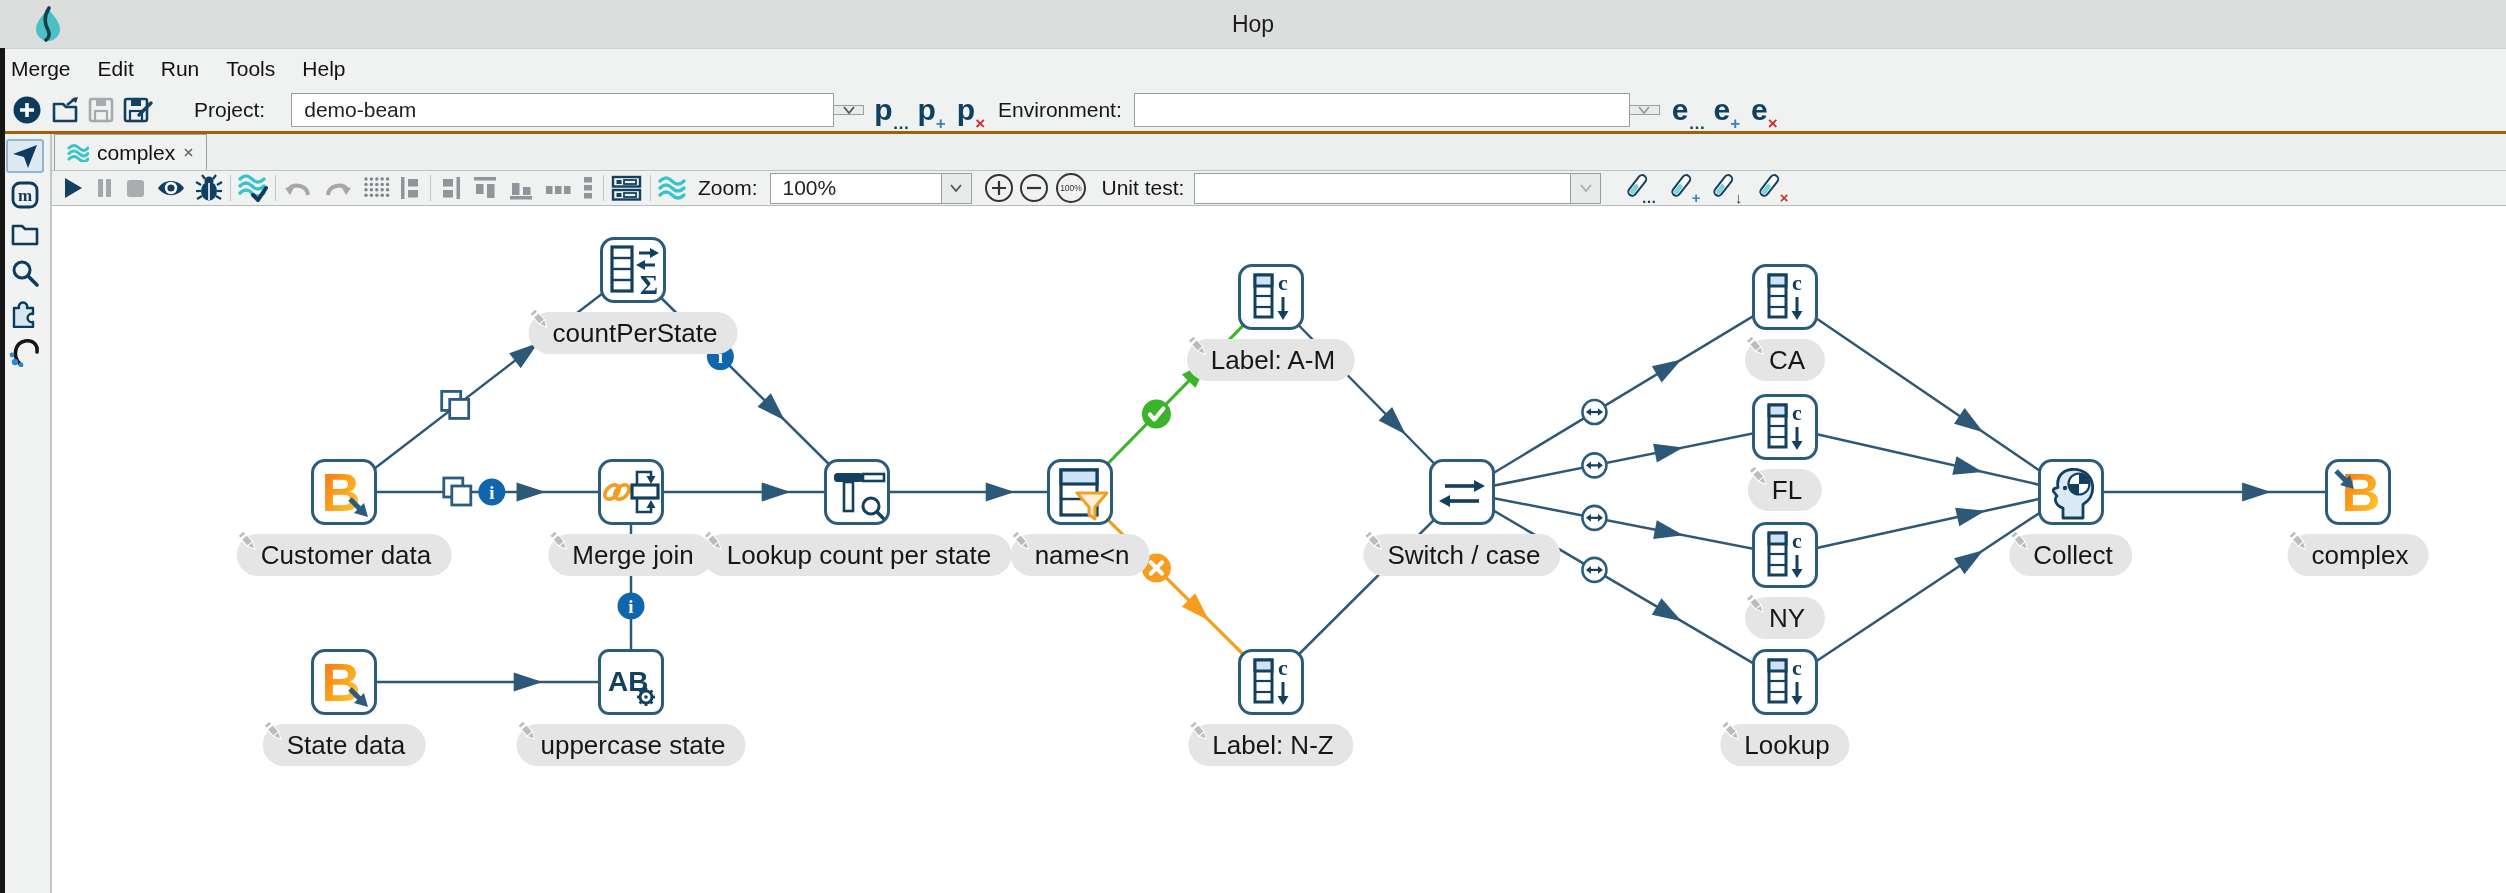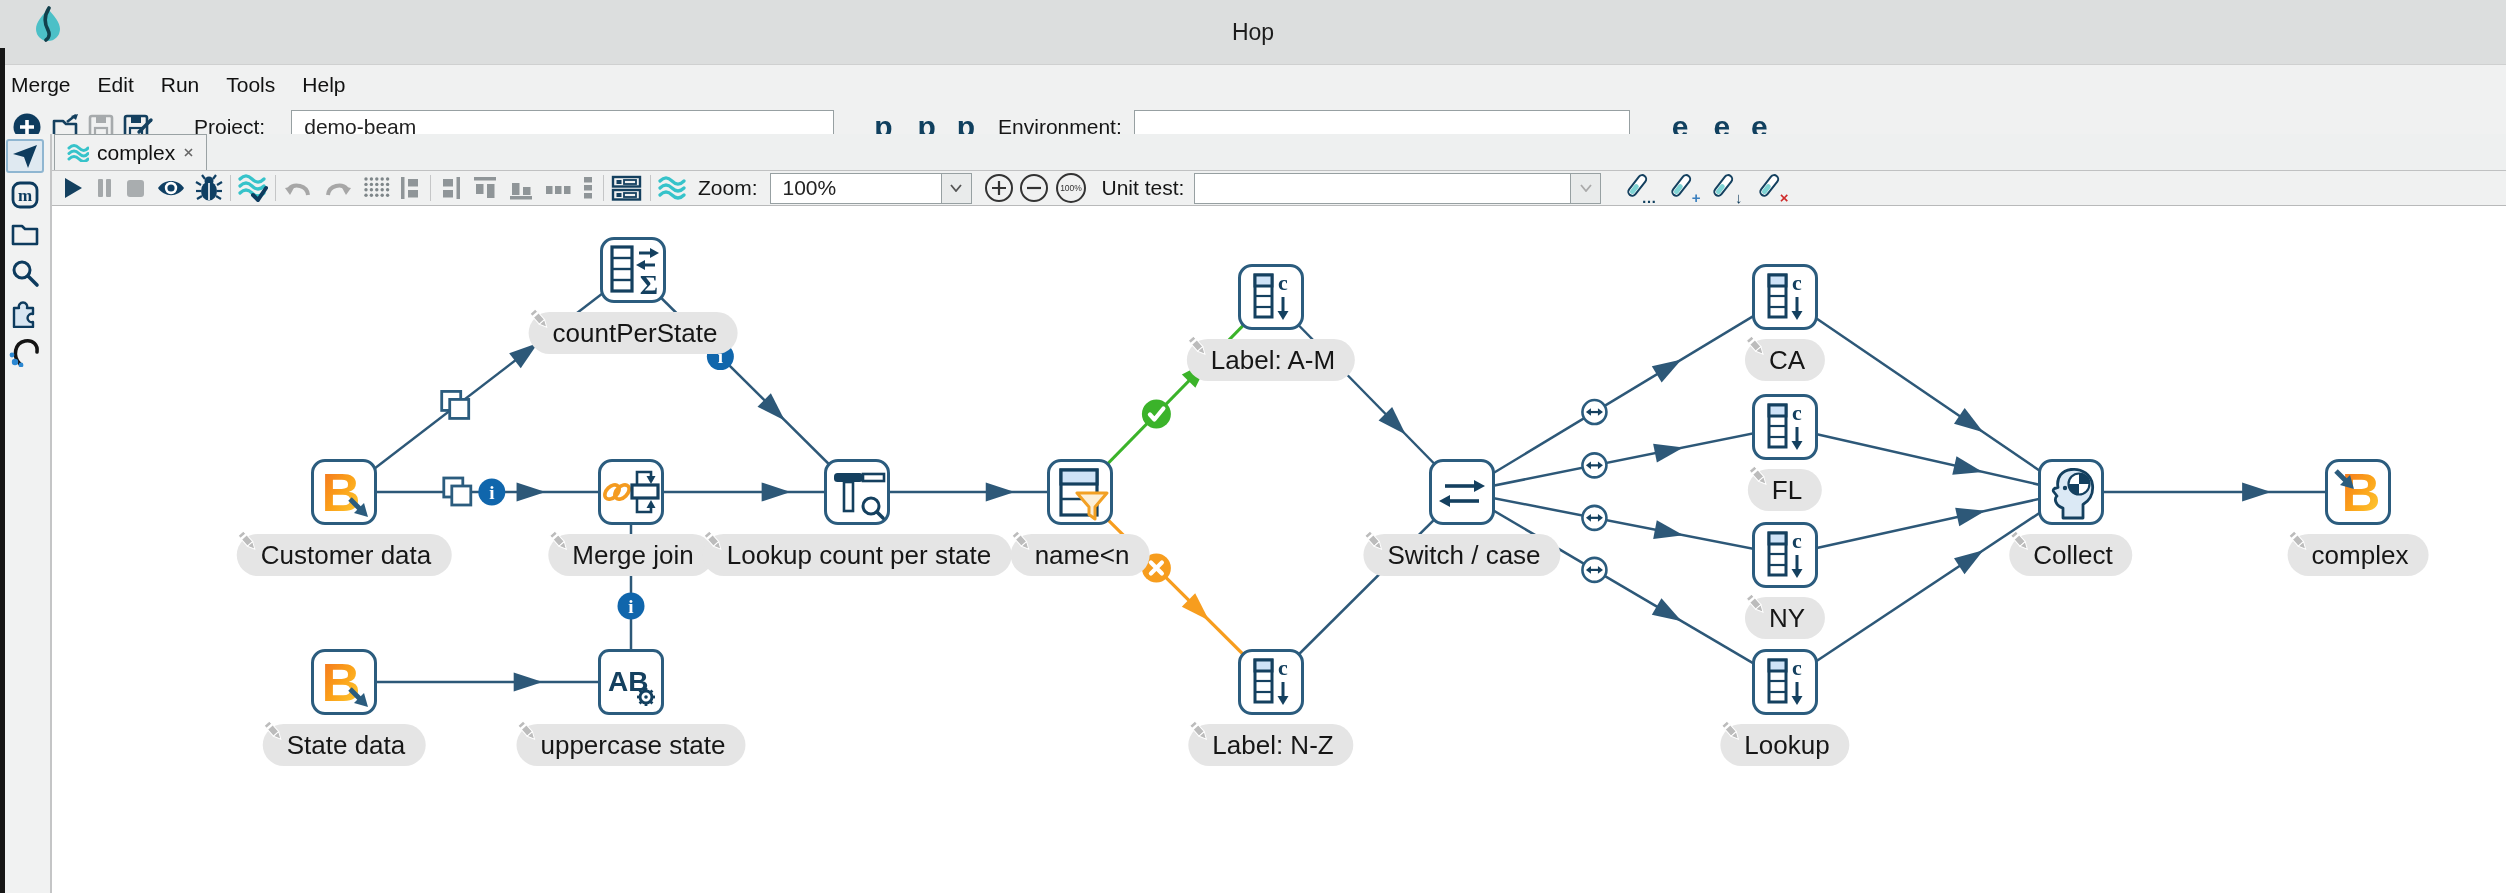--- a/index.html
+++ b/index.html
@@ -1,27 +1,27 @@
 <!DOCTYPE html>
 <html><head>
 <meta charset="utf-8">
 <style>
   html,body{margin:0;padding:0;}
   body{width:2506px;height:893px;overflow:hidden;background:#eef0f0;
        font-family:"Liberation Sans",sans-serif;color:#1a1a1a;position:relative;}
-  .titlebar{height:64px;background:#dcdede;position:relative;display:flex;align-items:center;}
+  .titlebar{height:48px;background:#dcdede;position:relative;display:flex;align-items:center;}
   .titlebar .logo{position:absolute;left:30px;top:6px;}
   .title-text{width:100%;text-align:center;font-size:23px;color:#1c1c1c;}
   .menubar{height:40px;background:#f0f1f1;display:flex;align-items:center;padding-left:11px;border-top:1px solid #cfd0d0;box-sizing:border-box;}
   .menu-item{font-size:21px;padding:0 13px 0 0;margin-right:14px;color:#111;}
-  .toolbar1{height:46px;background:#f0f1f1;display:flex;align-items:center;border-bottom:1px solid #a16207;box-sizing:border-box;}
+  .toolbar1{height:46px;background:#f0f1f1;display:flex;align-items:center;border-bottom:3px solid #a16207;box-sizing:border-box;}
   .toolbar2{height:35px;background:#f0f1f1;display:flex;align-items:center;border-bottom:1px solid #b8b9ba;box-sizing:border-box;padding-left:8px;}
   .tbtn{display:flex;align-items:center;justify-content:center;flex:0 0 auto;}
   .lbl{font-size:21px;color:#161616;flex:0 0 auto;}
-  .combo{display:flex;flex:0 0 auto;align-items:flex-end;height:34px;}
+  .combo{display:flex;flex:0 0 auto;align-items:center;height:34px;}
   .combo input{border:1px solid #97a0a2;background:#fff;font-size:21px;padding:0 12px;outline:none;
                font-family:"Liberation Sans",sans-serif;color:#222;box-sizing:border-box;height:34px;}
   .chev{width:30px;border:1px solid #97a0a2;border-left:none;background:#e9ebeb;display:flex;align-items:center;justify-content:center;box-sizing:border-box;}
   .sep{width:1px;height:26px;background:#c5c6c7;margin:0 7px;flex:0 0 auto;}
   .content{position:absolute;top:134px;left:0;right:0;bottom:0;display:flex;}
   .sidebar{width:52px;background:#f1f2f2;border-right:2px solid #c4c5c6;box-sizing:border-box;
            display:flex;flex-direction:column;align-items:center;padding-top:5px;}
   .side-icon{width:38px;height:34px;display:flex;align-items:center;justify-content:center;margin-bottom:5px;}
   .side-icon.selected{background:#dfe9f1;border:2px solid #8fb6d1;border-radius:3px;box-sizing:border-box;}
   .workarea{flex:1;display:flex;flex-direction:column;min-width:0;}

